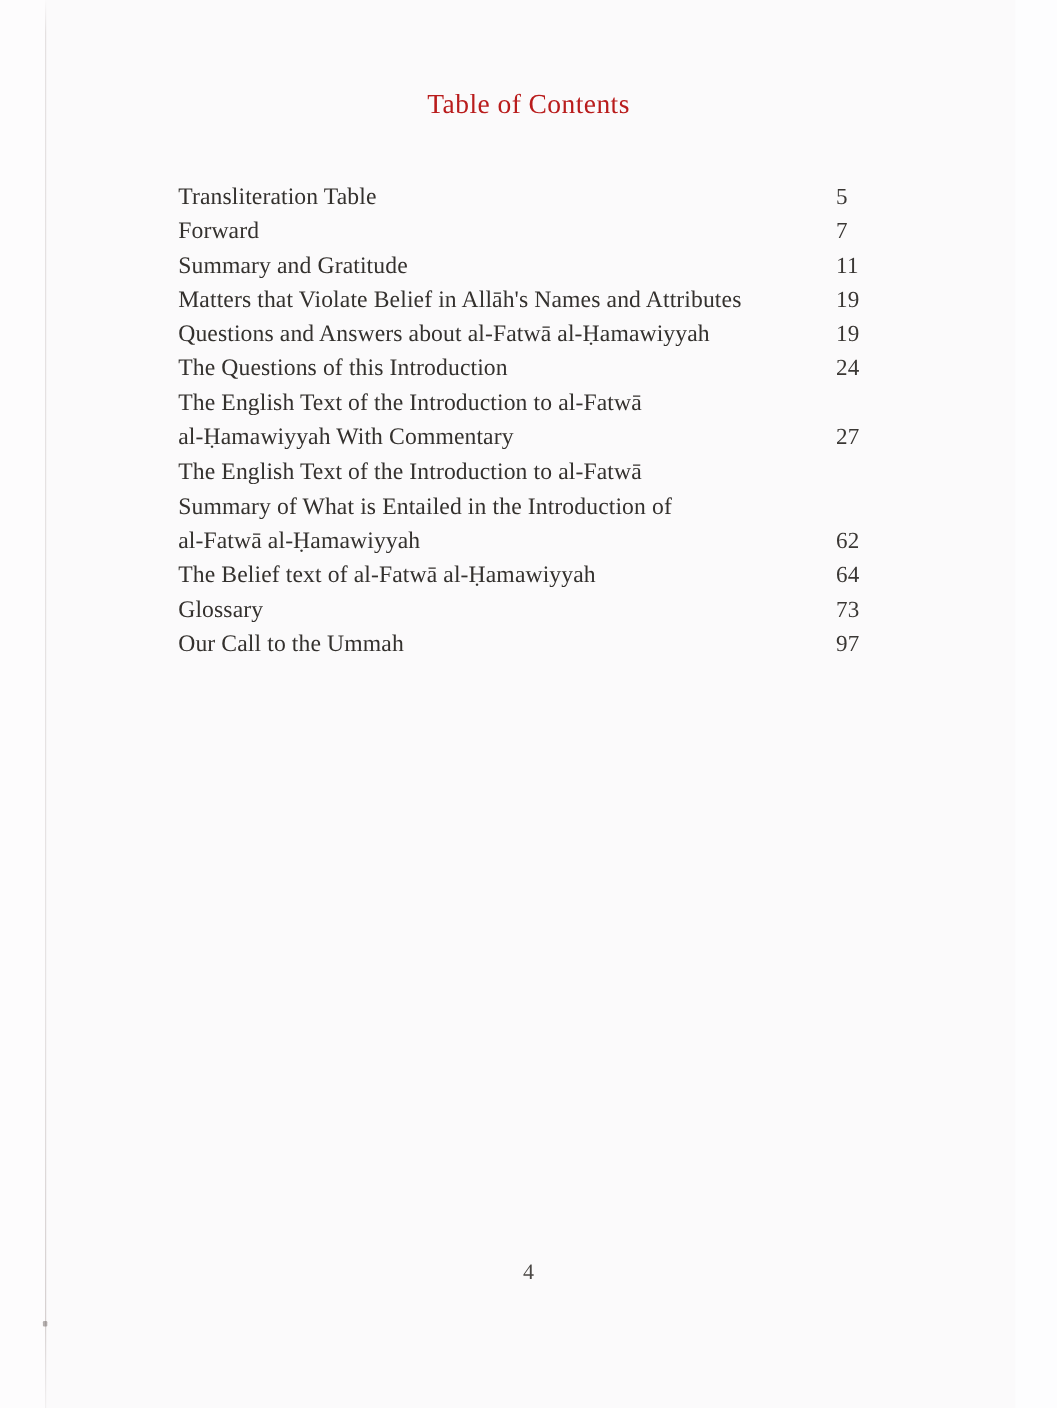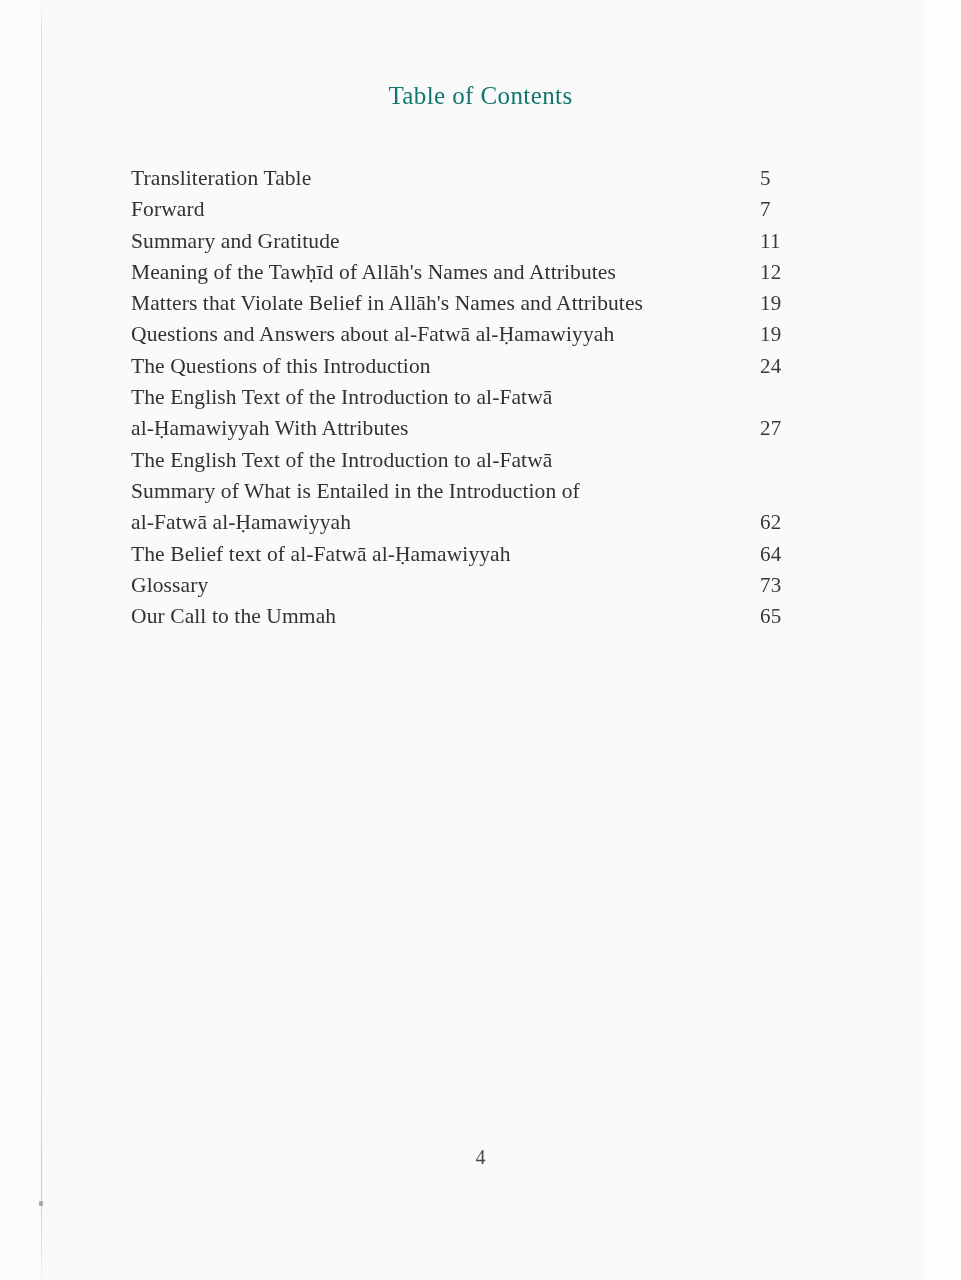--- a/index.html
+++ b/index.html
@@ -64,21 +64,21 @@
   }
 
   .toc-title {
     position: absolute;
     left: 0;
     right: 0;
     top: 82px;
     text-align: center;
     font-size: 25px;
     letter-spacing: 0.4px;
-    color: #0f766e;
+    color: #b91c1c;
     white-space: nowrap;
   }
 
   .toc-list {
     position: absolute;
     left: 131px;
     top: 163px;
     width: 700px;
   }
 
@@ -87,20 +87,21 @@
     height: 31.3px;
     line-height: 31.3px;
     font-size: 21.5px;
     letter-spacing: 0.1px;
     color: #34312e;
     white-space: nowrap;
   }
 
   .toc-line .label {
     display: inline-block;
+    margin-left: 31px;
   }
 
   .toc-line .page-num {
     position: absolute;
     left: 629px;
     top: 0;
     font-size: 21px;
     color: #3a3734;
     letter-spacing: 0.2px;
   }
@@ -124,29 +125,28 @@
   <div class="paper-right-tone"></div>
   <div class="gutter-line"></div>
   <div class="gutter-speck"></div>
 
   <div class="toc-title">Table of Contents</div>
 
   <div class="toc-list" id="toc-list">
       <div class="toc-line"><span class="label">Transliteration Table</span><span class="page-num">5</span></div>
       <div class="toc-line"><span class="label">Forward</span><span class="page-num">7</span></div>
       <div class="toc-line"><span class="label">Summary and Gratitude</span><span class="page-num">11</span></div>
-      <div class="toc-line"><span class="label">Meaning of the Tawḥīd of Allāh's Names and Attributes</span><span class="page-num">12</span></div>
       <div class="toc-line"><span class="label">Matters that Violate Belief in Allāh's Names and Attributes</span><span class="page-num">19</span></div>
       <div class="toc-line"><span class="label">Questions and Answers about al-Fatwā al-Ḥamawiyyah</span><span class="page-num">19</span></div>
       <div class="toc-line"><span class="label">The Questions of this Introduction</span><span class="page-num">24</span></div>
       <div class="toc-line"><span class="label">The English Text of the Introduction to al-Fatwā</span><span class="page-num"></span></div>
-      <div class="toc-line"><span class="label">al-Ḥamawiyyah With Attributes</span><span class="page-num">27</span></div>
+      <div class="toc-line"><span class="label">al-Ḥamawiyyah With Commentary</span><span class="page-num">27</span></div>
       <div class="toc-line"><span class="label">The English Text of the Introduction to al-Fatwā</span><span class="page-num"></span></div>
       <div class="toc-line"><span class="label">Summary of What is Entailed in the Introduction of</span><span class="page-num"></span></div>
       <div class="toc-line"><span class="label">al-Fatwā al-Ḥamawiyyah</span><span class="page-num">62</span></div>
       <div class="toc-line"><span class="label">The Belief text of al-Fatwā al-Ḥamawiyyah</span><span class="page-num">64</span></div>
       <div class="toc-line"><span class="label">Glossary</span><span class="page-num">73</span></div>
-      <div class="toc-line"><span class="label">Our Call to the Ummah</span><span class="page-num">65</span></div>
+      <div class="toc-line"><span class="label">Our Call to the Ummah</span><span class="page-num">97</span></div>
     </div>
 
   <div class="folio">4</div>
 
 </div>
 
 </body></html>

